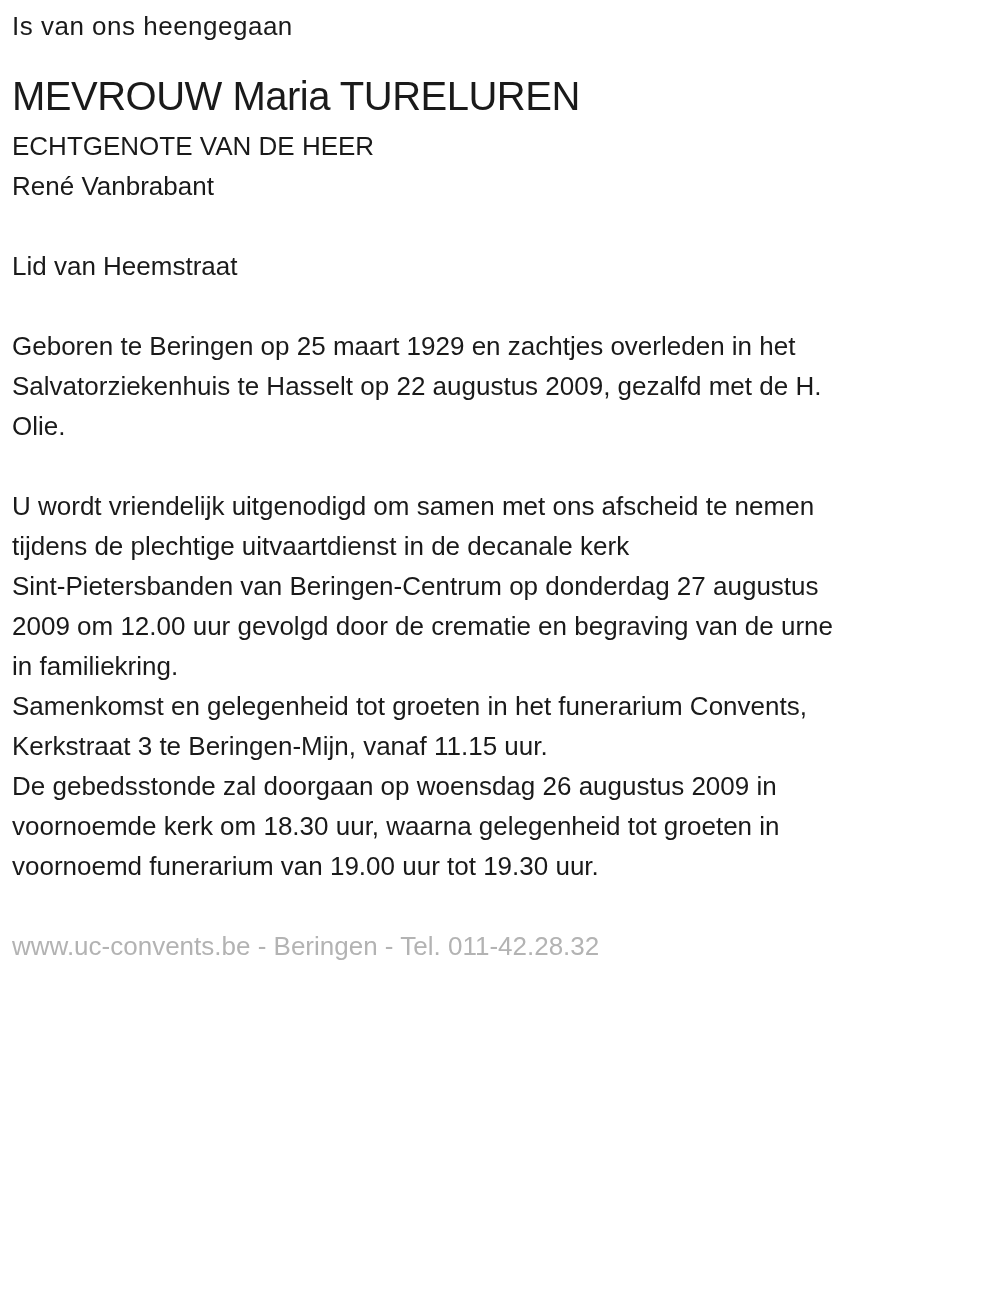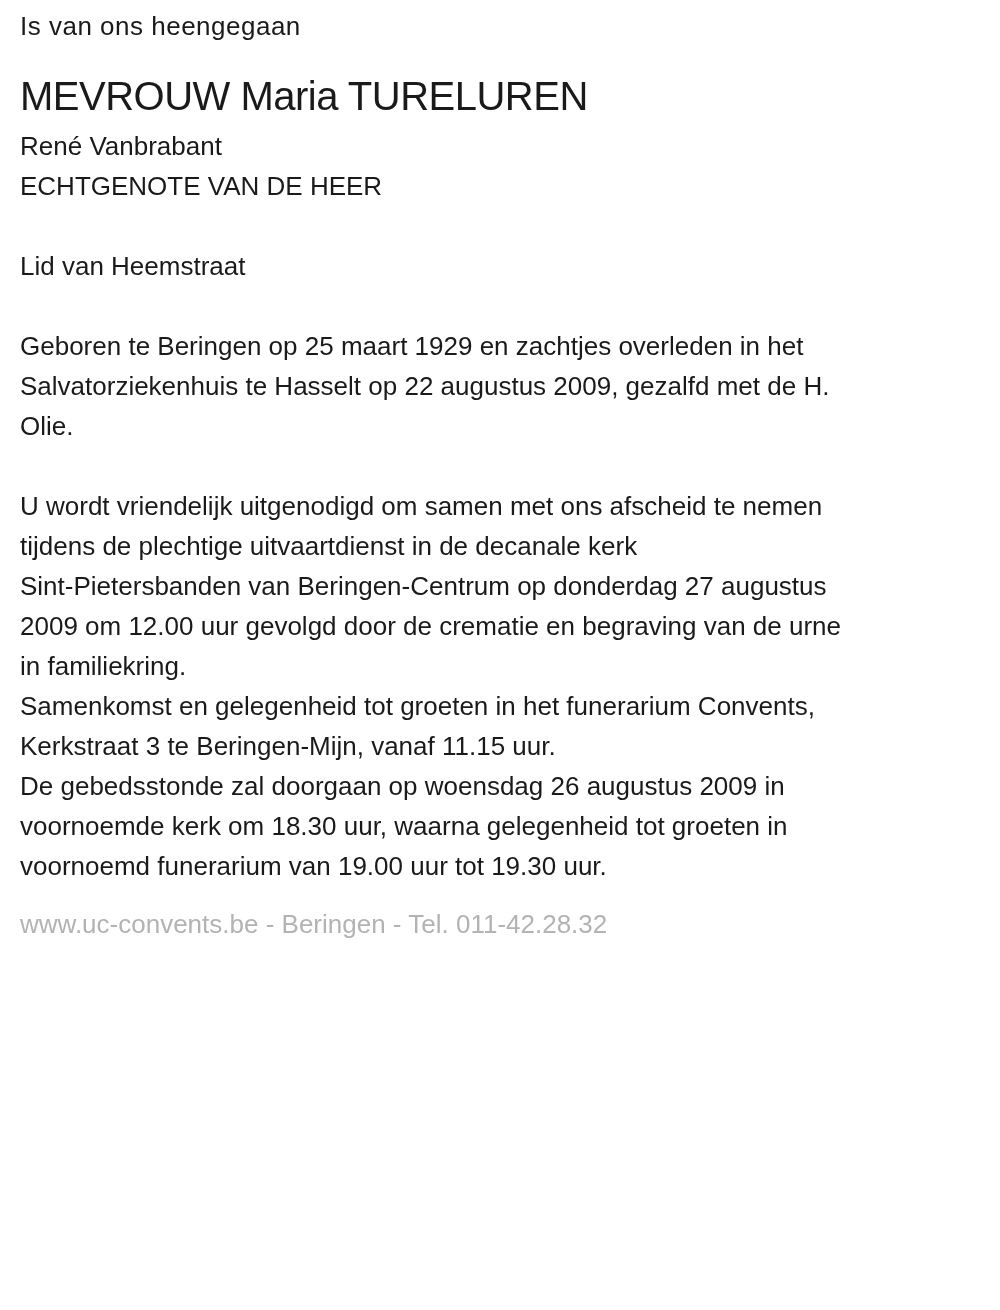--- a/index.html
+++ b/index.html
@@ -11,21 +11,21 @@
     width: 1000px;
     height: 1310px;
     font-family: "Liberation Sans", "DejaVu Sans", sans-serif;
     color: #1a1a1a;
     overflow: hidden;
   }
   .page {
     box-sizing: border-box;
     width: 1000px;
     height: 1254px;
-    padding: 6px 14px 0 20px;
+    padding: 6px 14px 0 12px;
     background: #ffffff;
   }
   .intro-line {
     font-size: 26px;
     line-height: 40px;
     letter-spacing: 0.5px;
   }
   .deceased-name {
     font-size: 40px;
     font-weight: 400;
@@ -40,36 +40,36 @@
   }
   .body-block {
     font-size: 26px;
     line-height: 40px;
     white-space: pre-line;
     margin-top: 40px;
   }
   .footer-line {
     font-size: 26px;
     line-height: 40px;
-    margin-top: 18px;
+    margin-top: 40px;
     color: #b3b3b3;
   }
 </style>
 </head>
 <body>
 
 <div class="page">
 
   <div class="intro-line">Is van ons heengegaan</div>
 
   <div class="deceased-name">MEVROUW Maria TURELUREN</div>
 
   <div class="subtitle-block">
+    <div>ECHTGENOTE VAN DE HEER</div>
     <div>René Vanbrabant</div>
-    <div>ECHTGENOTE VAN DE HEER</div>
   </div>
 
   <div class="body-block">Lid van Heemstraat</div>
 
   <div class="body-block">Geboren te Beringen op 25 maart 1929 en zachtjes overleden in het
 Salvatorziekenhuis te Hasselt op 22 augustus 2009, gezalfd met de H.
 Olie.</div>
 
   <div class="body-block">U wordt vriendelijk uitgenodigd om samen met ons afscheid te nemen
 tijdens de plechtige uitvaartdienst in de decanale kerk

